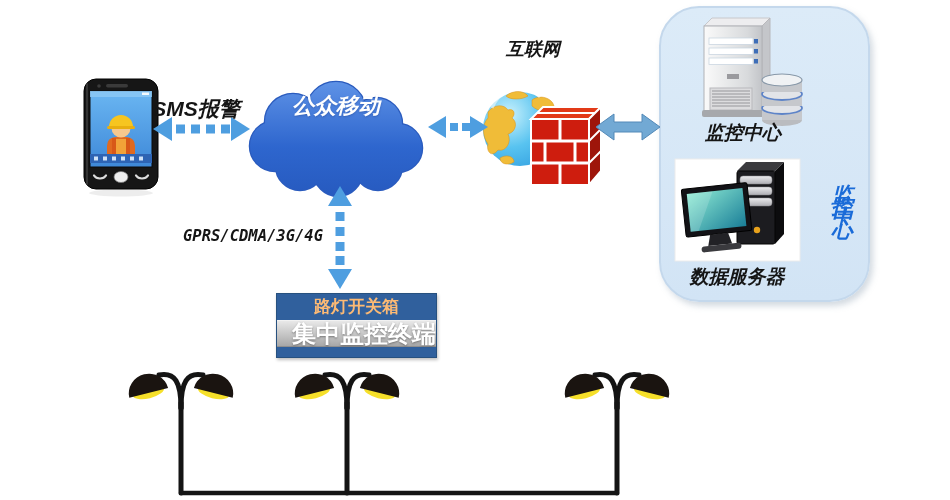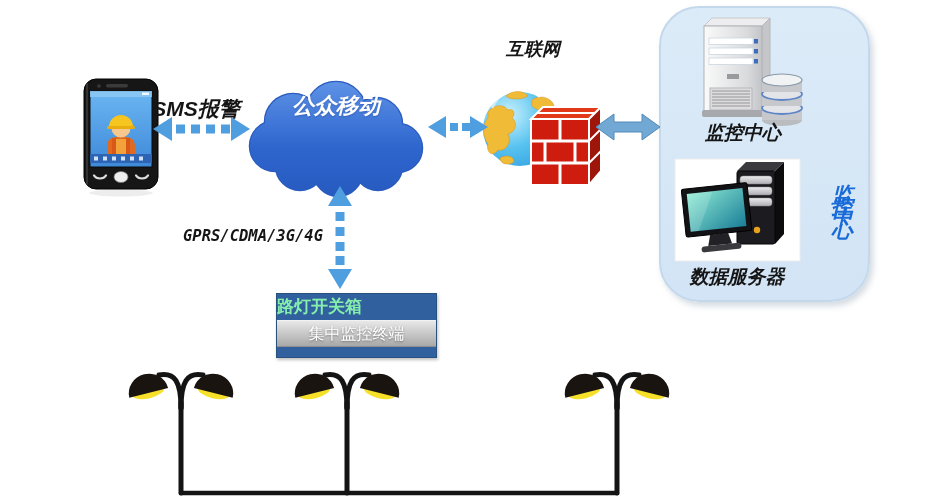--- a/index.html
+++ b/index.html
@@ -17,22 +17,22 @@
              text-shadow:0 1px 2px rgba(20,50,120,.35);}
   .lbl-gprs{left:183px;top:227px;font-size:15.5px;font-family:"DejaVu Sans Mono",monospace;
             white-space:nowrap;text-align:right;}
   .lbl-dserver{left:687px;top:120px;width:112px;font-size:19px;}
   .lbl-mhost{left:681px;top:264px;width:112px;font-size:19px;}
   .lbl-mcenter{left:828px;top:104px;height:170px;font-size:21px;color:#1A6BD8;
                writing-mode:vertical-rl;letter-spacing:11px;}
   .switchbox{position:absolute;left:276px;top:293px;width:159px;height:63px;z-index:3;
              background:#30609D;border:1px solid #27517F;box-shadow:1px 2px 3px rgba(0,0,0,.25);
              display:flex;flex-direction:column;}
-  .sb-title{height:26px;line-height:26px;color:#86efac;font-weight:bold;font-size:17px;}
-  .sb-sub{height:25px;line-height:25px;text-align:center;color:#fff;font-weight:normal;font-size:16px;
+  .sb-title{height:26px;line-height:26px;text-align:center;color:#fdba74;font-weight:bold;font-size:17px;}
+  .sb-sub{height:25px;line-height:25px;text-align:right;color:#fff;font-weight:bold;font-size:24px;
           background:linear-gradient(180deg,#E8E8E8,#A8A8A8);
           border-top:1px solid #F2F2F2;border-bottom:1px solid #8F8F8F;
           text-shadow:0 1px 2px rgba(60,60,60,.55);}
   .sb-bottom{flex:1;}
 </style>
 </head>
 <body>
 
 <div class="stage">
 

